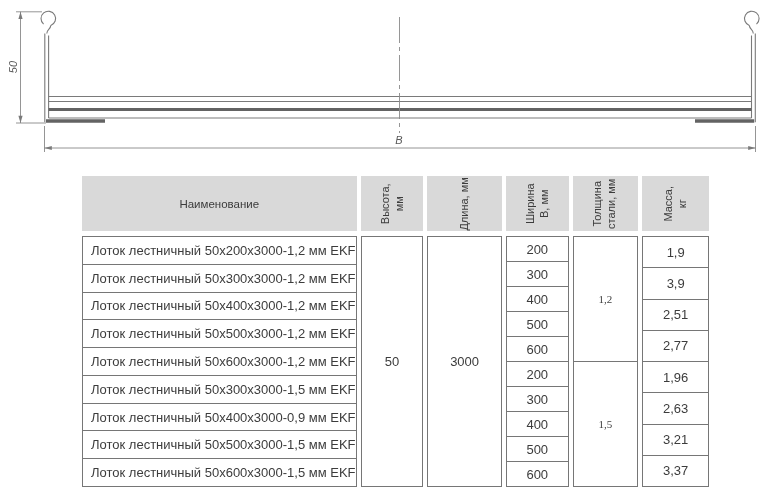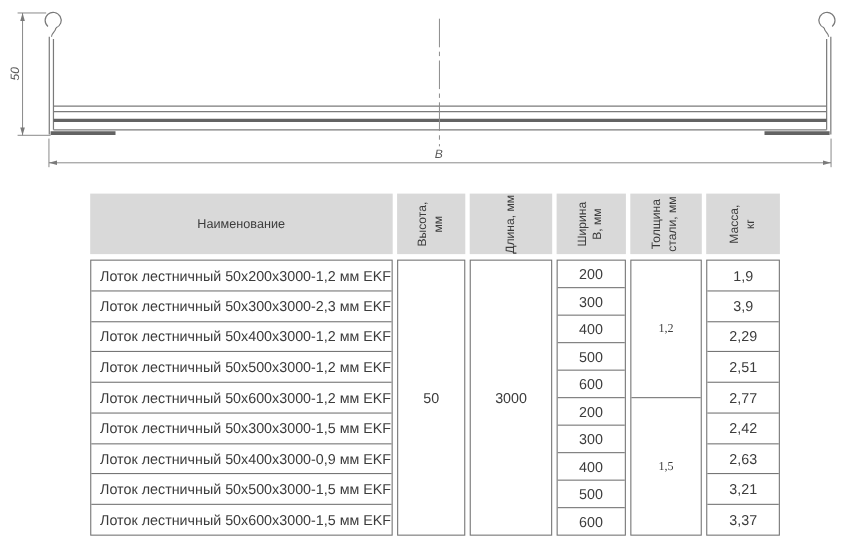--- a/index.html
+++ b/index.html
@@ -91,21 +91,21 @@
     <text x="13" y="71" transform="rotate(-90 13 67)" text-anchor="middle" font-size="11" font-style="italic" fill="#5a5a5a">50</text>
     <text x="399" y="144" text-anchor="middle" font-size="11" font-style="italic" fill="#5a5a5a">B</text>
   </svg>
 
   <div class="spec-table">
 
     <div class="col col-name">
       <div class="hcell">Наименование</div>
       <div class="bodybox">
         <div class="cell namec">Лоток лестничный 50х200х3000-1,2 мм EKF</div>
-        <div class="cell namec">Лоток лестничный 50х300х3000-2,3 мм EKF</div>
+        <div class="cell namec">Лоток лестничный 50х300х3000-1,2 мм EKF</div>
         <div class="cell namec">Лоток лестничный 50х400х3000-1,2 мм EKF</div>
         <div class="cell namec">Лоток лестничный 50х500х3000-1,2 мм EKF</div>
         <div class="cell namec">Лоток лестничный 50х600х3000-1,2 мм EKF</div>
         <div class="cell namec">Лоток лестничный 50х300х3000-1,5 мм EKF</div>
         <div class="cell namec">Лоток лестничный 50х400х3000-0,9 мм EKF</div>
         <div class="cell namec">Лоток лестничный 50х500х3000-1,5 мм EKF</div>
         <div class="cell namec">Лоток лестничный 50х600х3000-1,5 мм EKF</div>
       </div>
     </div>
 
@@ -159,24 +159,23 @@
     </div>
 
     <div class="col col-mass">
       <div class="hcell">
         <span class="rot">Масса,
 кг</span>
       </div>
       <div class="bodybox">
         <div class="cell">1,9</div>
         <div class="cell">3,9</div>
-        <div class="cell">2,29</div>
         <div class="cell">2,51</div>
         <div class="cell">2,77</div>
-        <div class="cell">2,42</div>
+        <div class="cell">1,96</div>
         <div class="cell">2,63</div>
         <div class="cell">3,21</div>
         <div class="cell">3,37</div>
       </div>
     </div>
 
   </div>
 </div>
 
 </body></html>

